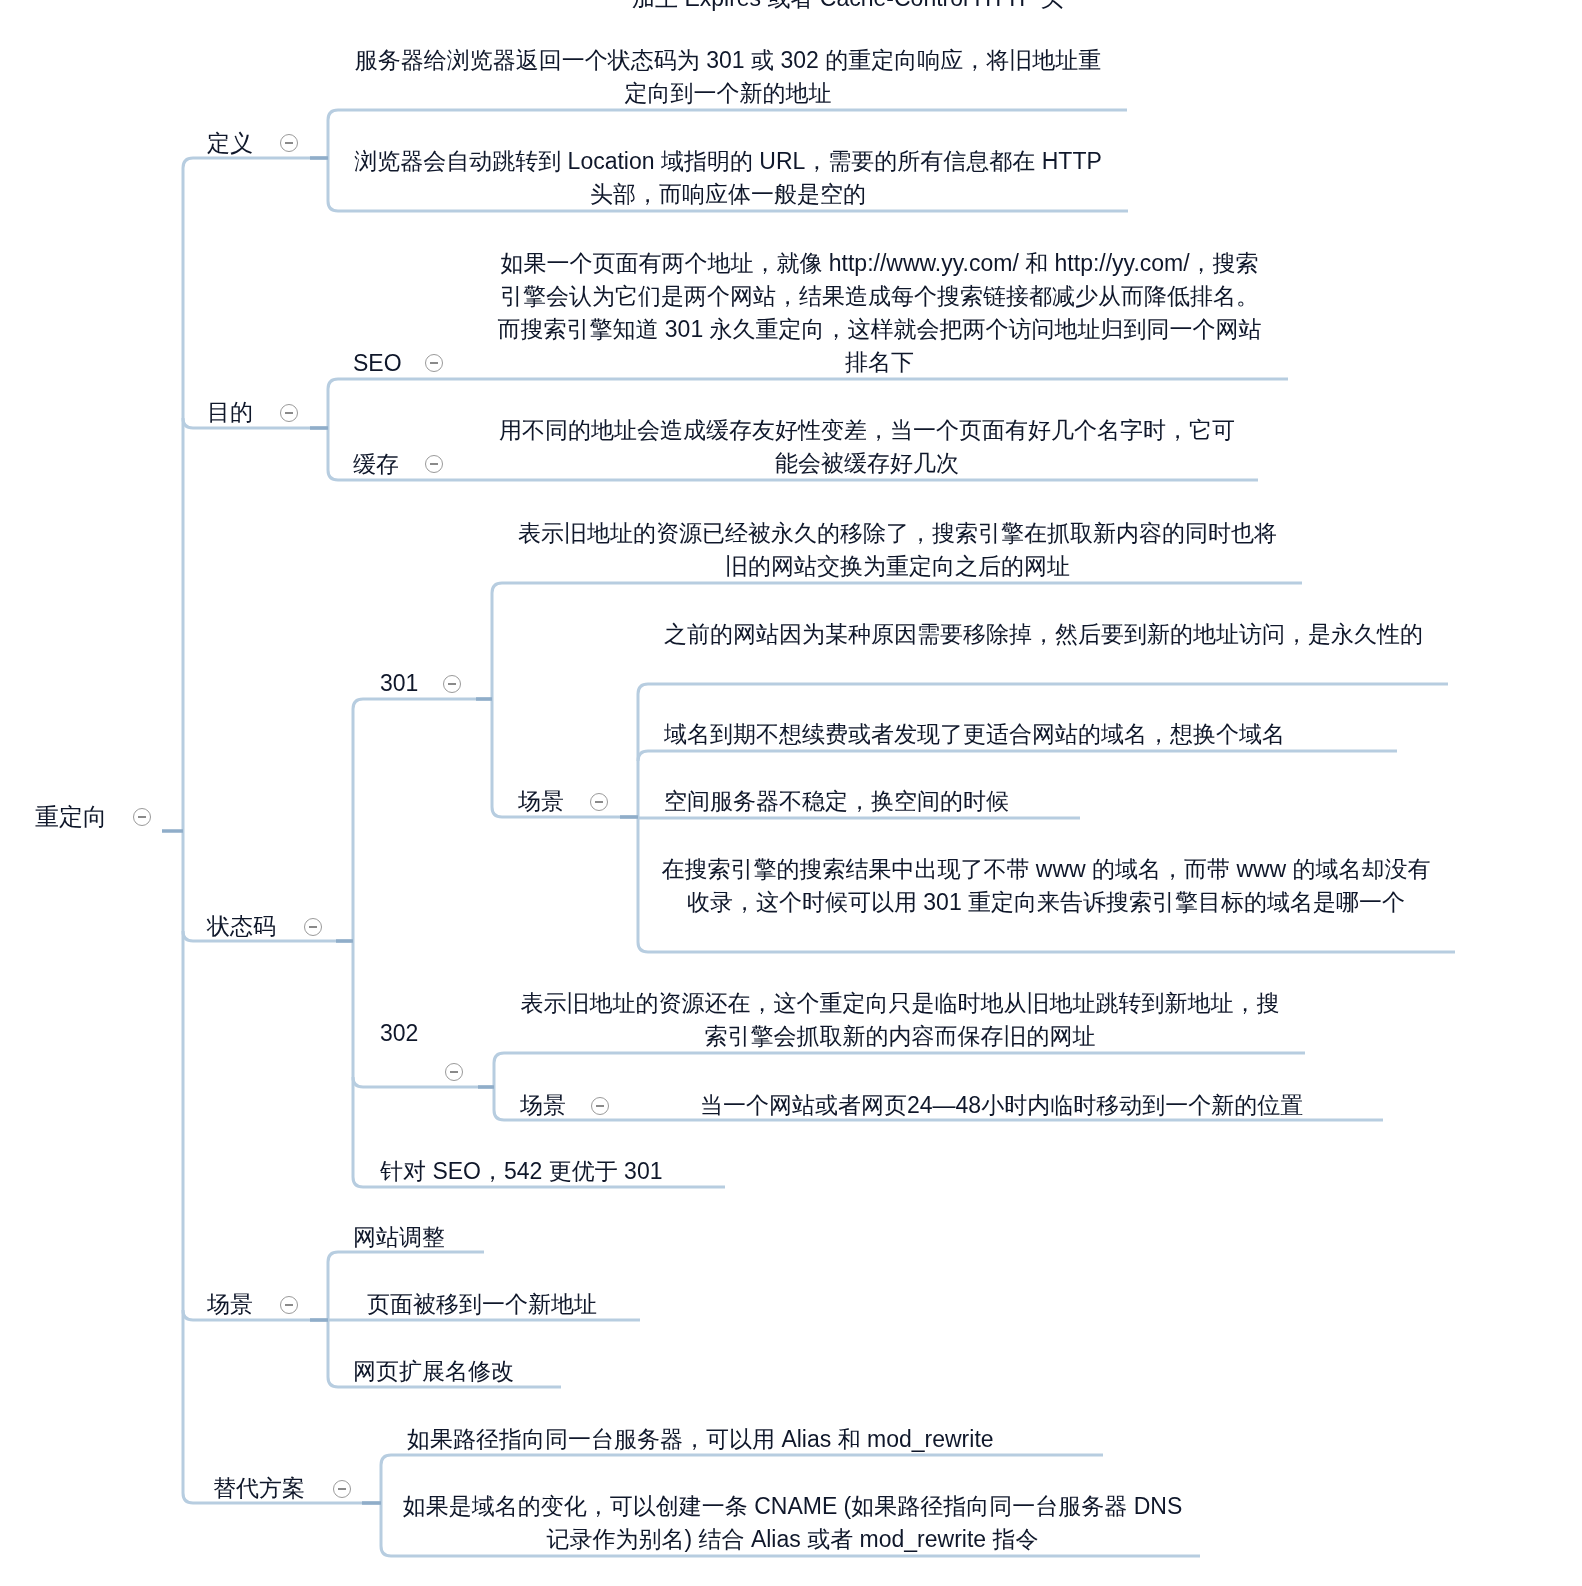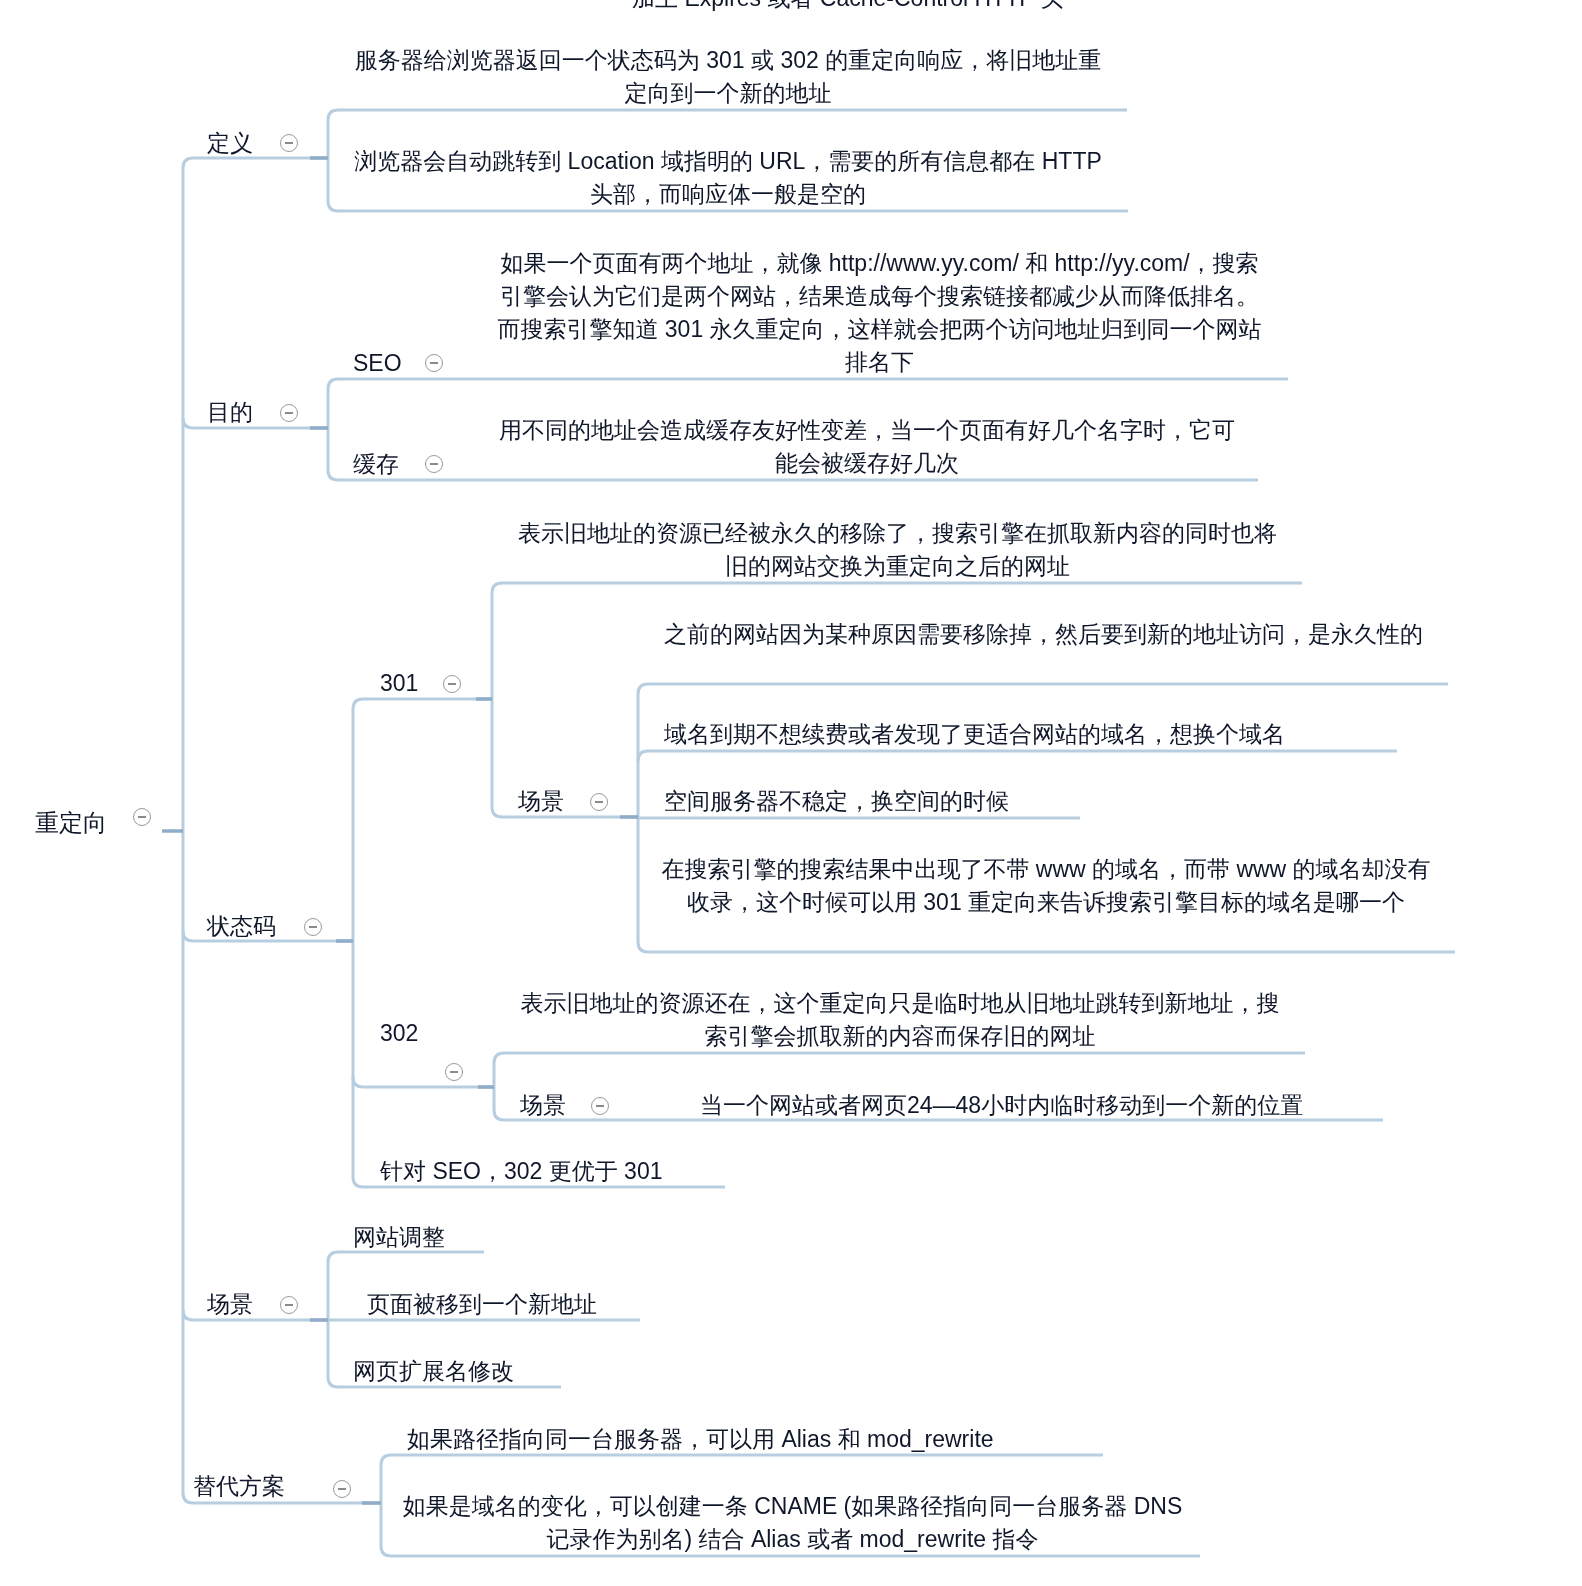--- a/index.html
+++ b/index.html
@@ -5,21 +5,21 @@
   html, body { margin: 0; padding: 0; background: #ffffff; }
   body { width: 1582px; height: 1586px; position: relative; overflow: hidden;
          font-family: "Liberation Sans", "DejaVu Sans", sans-serif; color: #1e1e1e; }
   #canvas { position: absolute; left: 0; top: 0; width: 1582px; height: 1586px; }
   svg.links { position: absolute; left: 0; top: 0; }
   .node { position: absolute; font-size: 23px; line-height: 33px; white-space: nowrap; color: #0f172a; }
   .node.multi { text-align: center; white-space: normal; }
   .collapse { position: absolute; width: 18px; height: 18px; border: 1.6px solid #9a9a9a; border-radius: 50%;
               box-sizing: border-box; cursor: pointer; background: #fff; }
   .collapse::after { content: ""; position: absolute; left: 4px; right: 4px; top: 7px; height: 1.6px; background: #8a8a8a; }
-  .root-lbl { font-size: 24px; margin-top: 6px; }
+  .root-lbl { font-size: 24px; }
 </style>
 </head>
 <body>
 
 <div id="canvas">
 
   <svg class="links" width="1582" height="1586">
     <g fill="none" stroke="#b7cde0" stroke-width="3">
 
       <path d="M183 168 Q183 158 193 158 L328 158"></path>
@@ -153,38 +153,38 @@
 
   <div class="node" style="left:520px; top:1089px;">
     <span>场景</span>
   </div>
   <span class="collapse" style="left:591px; top:1097px;"></span>
   <div class="node" style="left:700px; top:1089px;">
     <span>当一个网站或者网页24—48小时内临时移动到一个新的位置</span>
   </div>
 
   <div class="node" style="left:380px; top:1155px;">
-    <span>针对 SEO，302 更优于 301</span>
+    <span>针对 SEO，542 更优于 301</span>
   </div>
 
   <div class="node" style="left:207px; top:1288px;">
     <span>场景</span>
   </div>
   <span class="collapse" style="left:280px; top:1296px;"></span>
   <div class="node" style="left:353px; top:1221px;">
     <span>网站调整</span>
   </div>
   <div class="node" style="left:367px; top:1288px;">
     <span>页面被移到一个新地址</span>
   </div>
   <div class="node" style="left:353px; top:1355px;">
     <span>网页扩展名修改</span>
   </div>
 
-  <div class="node" style="left:193px; top:1472px;font-family:Liberation Mono, monospace;">
+  <div class="node" style="left:213px; top:1472px;">
     <span>替代方案</span>
   </div>
   <span class="collapse" style="left:333px; top:1480px;"></span>
   <div class="node" style="left:407px; top:1423px;">
     <span>如果路径指向同一台服务器，可以用 Alias 和 mod_rewrite</span>
   </div>
   <div class="node multi" style="left:400px; top:1490px; width:785px;">
     <span>如果是域名的变化，可以创建一条 CNAME (如果路径指向同一台服务器 DNS 记录作为别名) 结合 Alias 或者 mod_rewrite 指令</span>
   </div>
 

